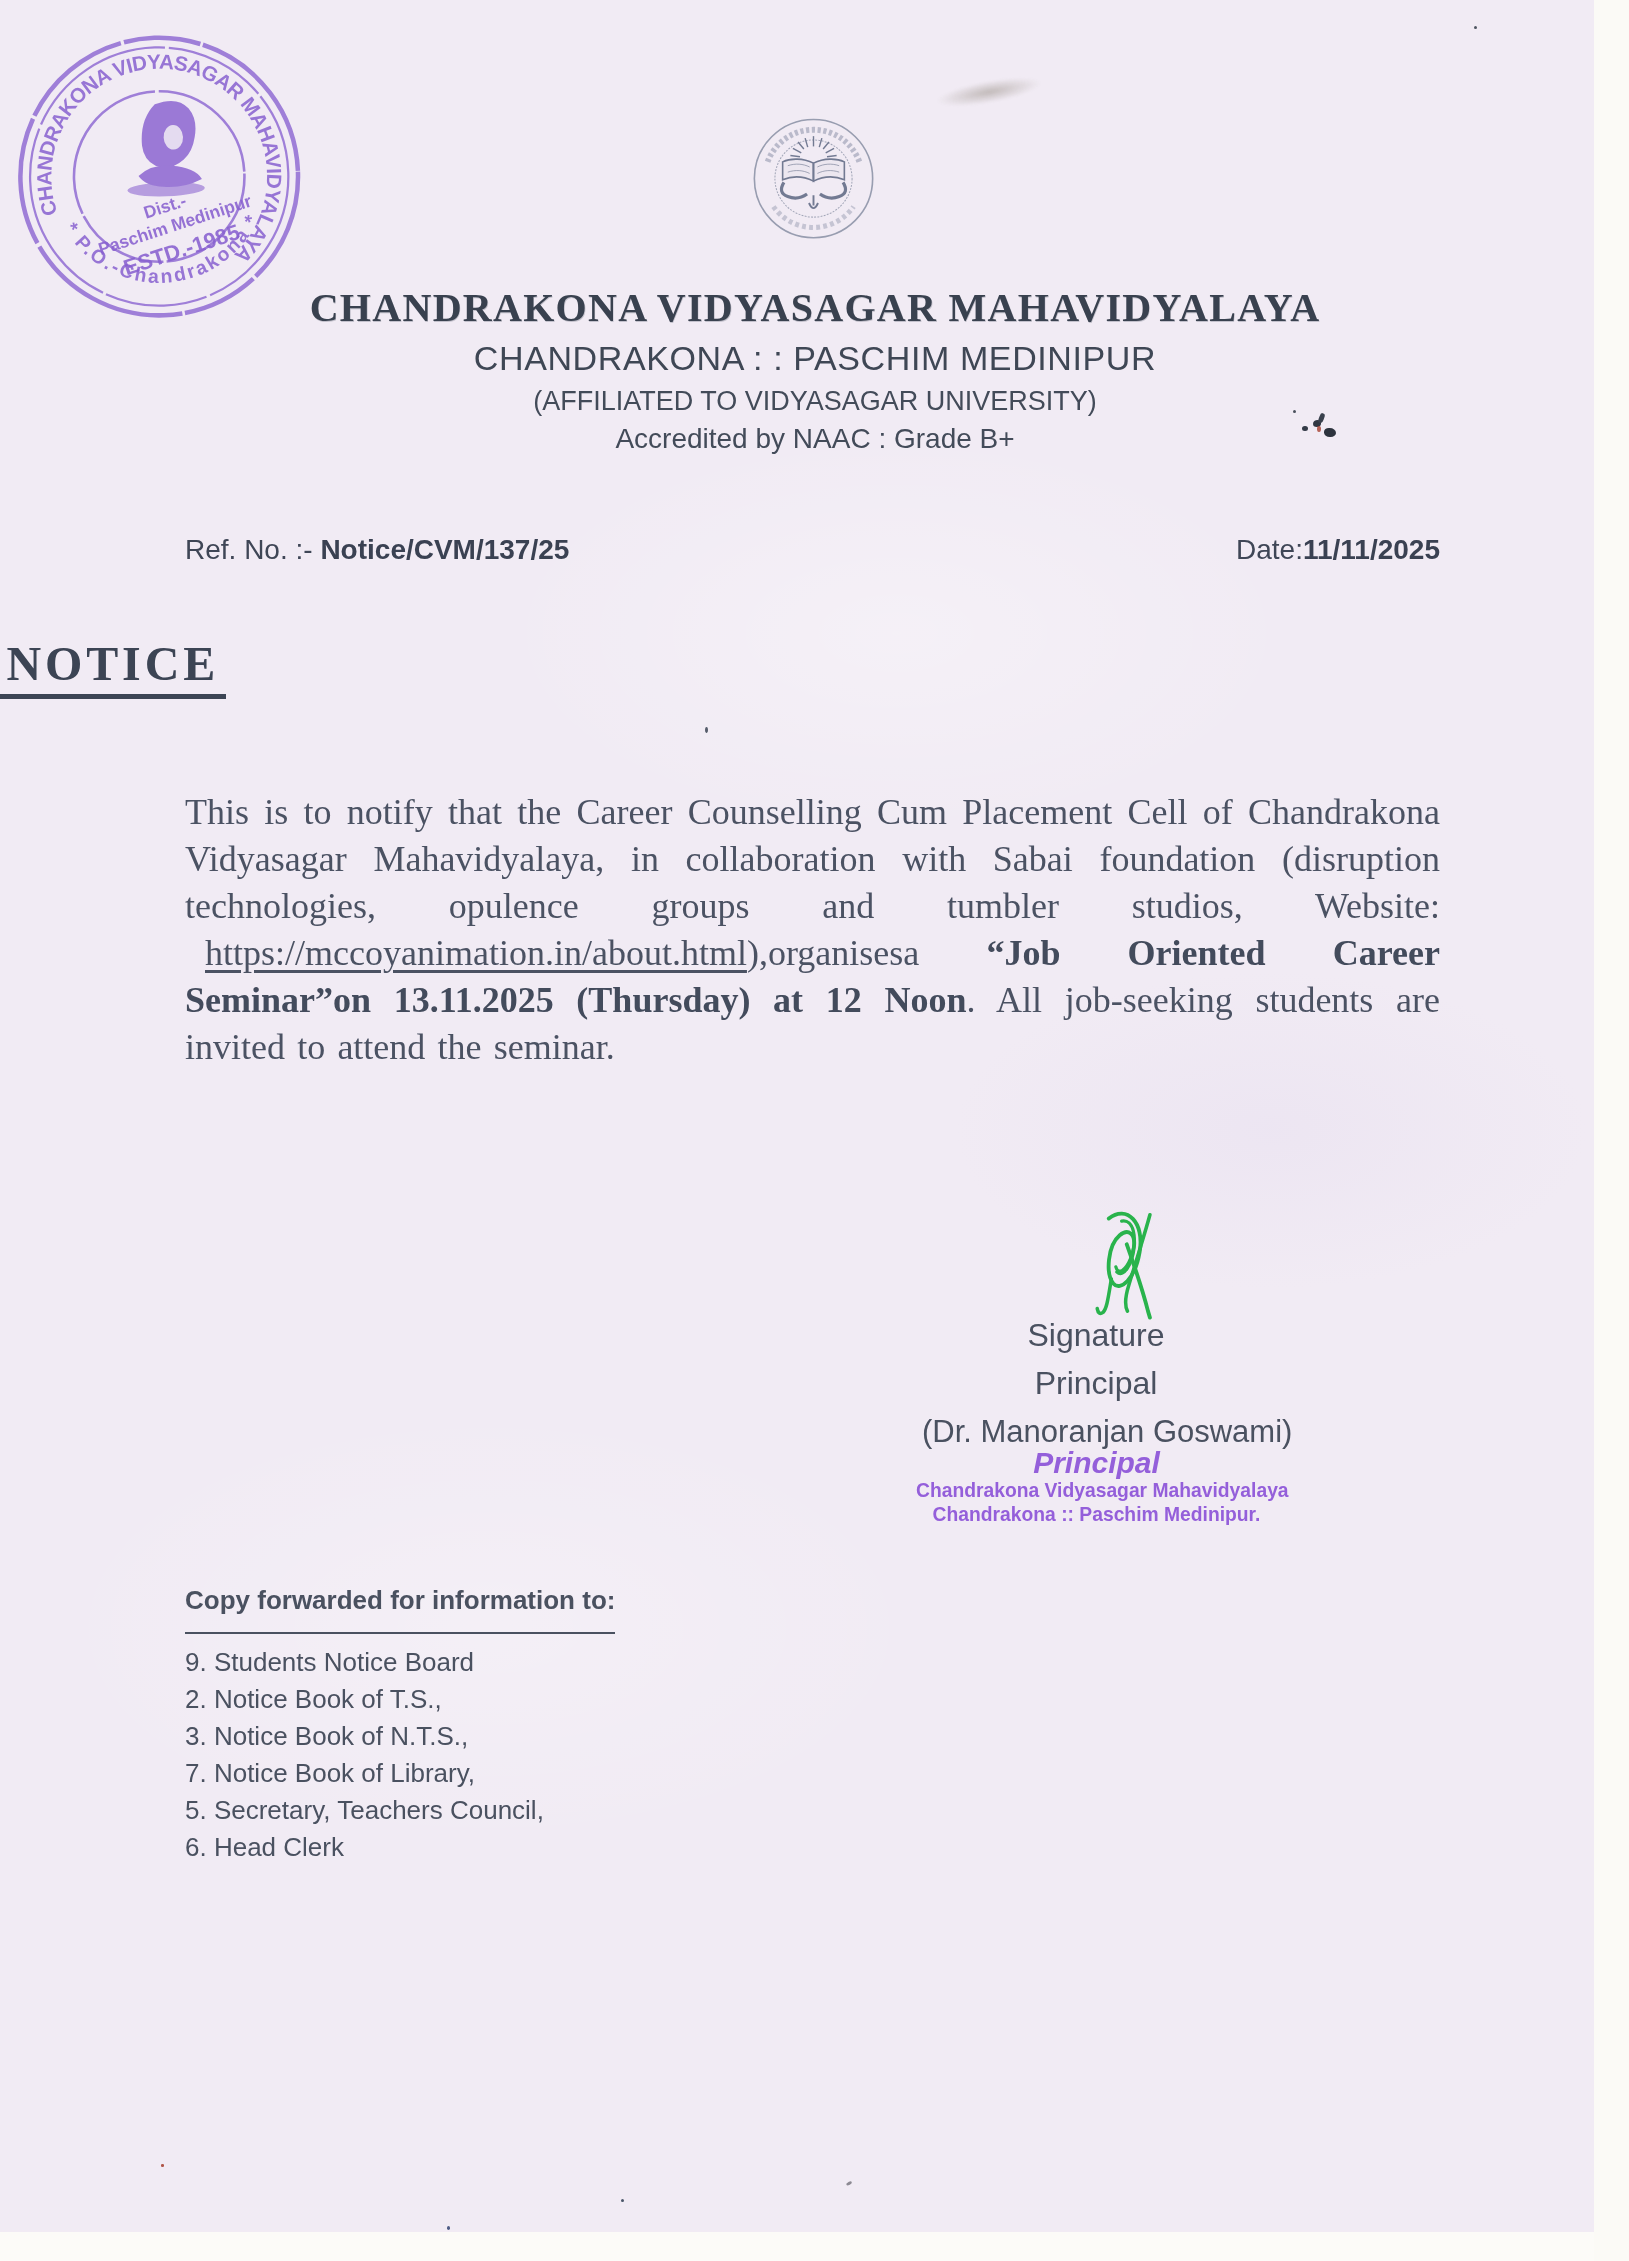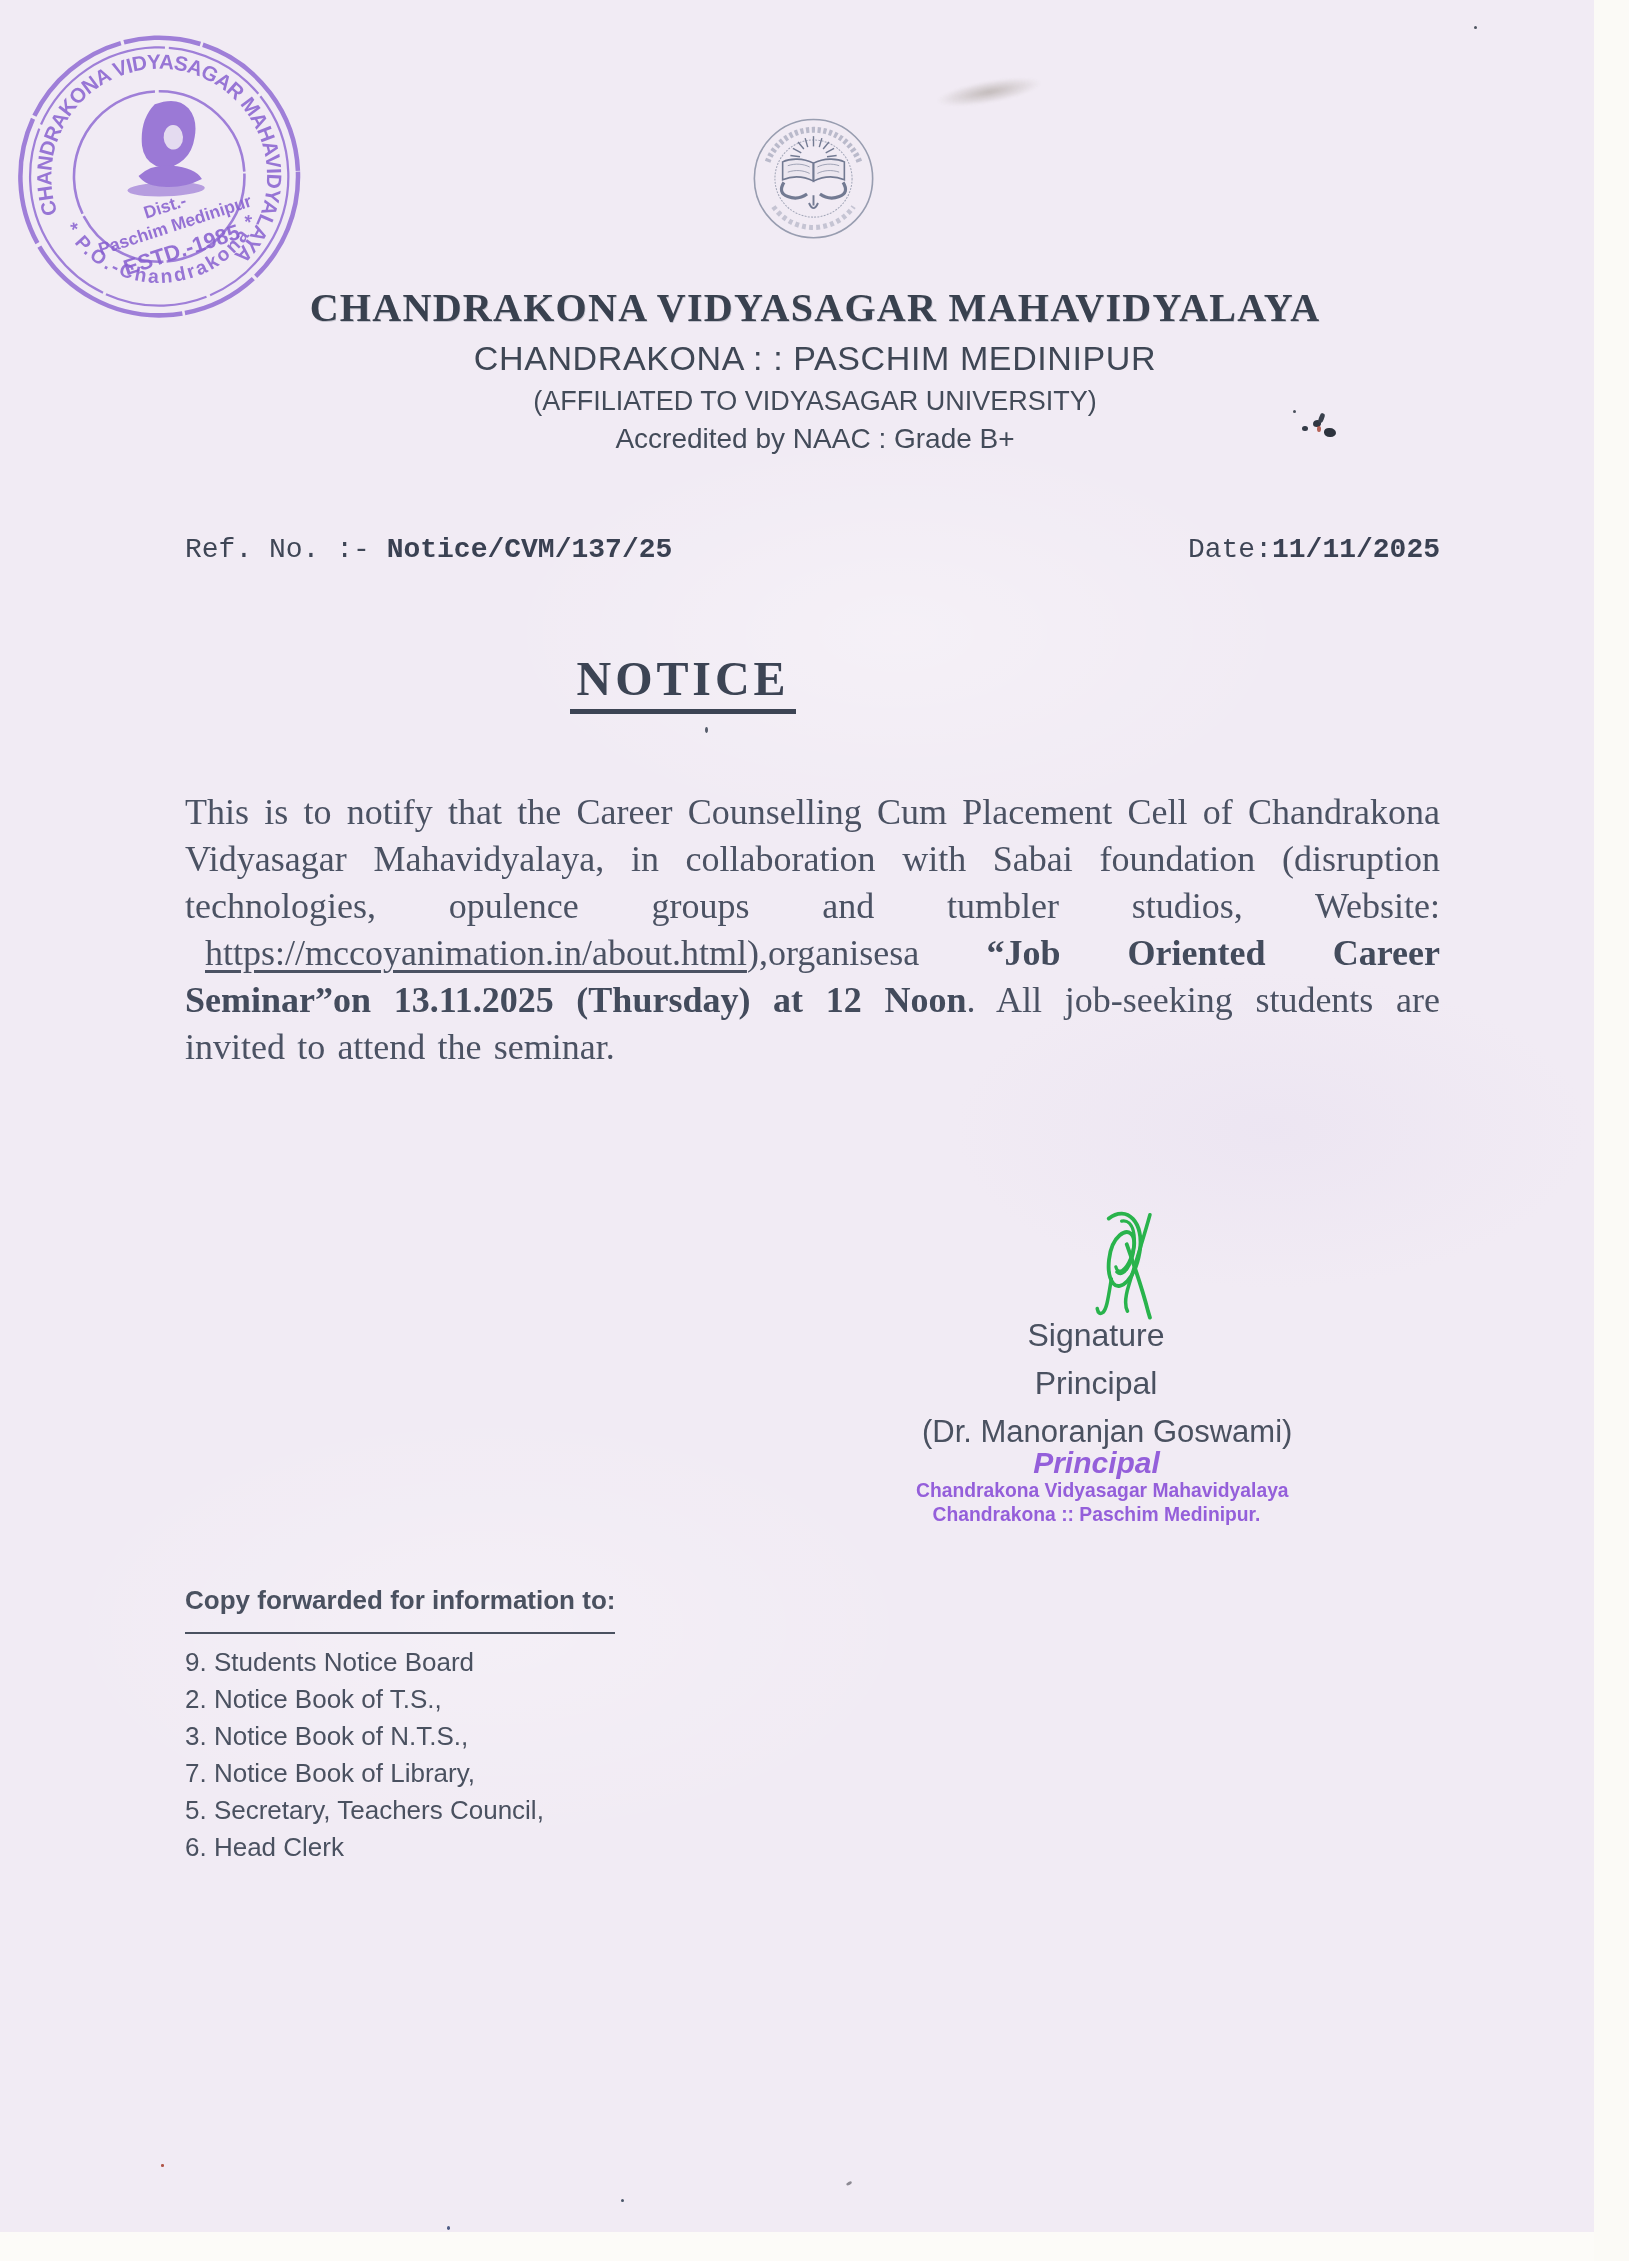--- a/index.html
+++ b/index.html
@@ -16,24 +16,24 @@
   .edge-bottom{position:absolute;left:0;top:2232px;width:1594px;height:29px;background:#fcfbf8;}
 
   
   .hdr{position:absolute;left:0;width:1630px;text-align:center;color:#3c4452;}
   .college-name{top:284px;font-family:"Liberation Serif",serif;font-weight:700;font-size:40px;letter-spacing:1.3px;color:#39414f;text-shadow:0.6px 0.6px 0 rgba(60,68,82,.25);}
   .addr{top:339px;font-size:34px;letter-spacing:0.6px;color:#3f4755;}
   .affil{top:386px;font-size:27px;color:#434b59;}
   .accred{top:423px;font-size:28px;color:#434b59;}
 
   .refrow{position:absolute;left:185px;top:534px;width:1255px;display:flex;justify-content:space-between;
-    font-family:Liberation Mono, monospace;font-size:28px;color:#3f4656;}
+    font-family:Liberation Sans, sans-serif;font-size:28px;color:#3f4656;}
   .refrow b{font-weight:700;color:#3a4152;}
 
-  .notice-title{position:absolute;left:0;top:651px;width:1366px;text-align:center;}
+  .notice-title{position:absolute;left:0;top:636px;width:1366px;text-align:left;}
   .notice-title span{display:inline-block;font-family:"Liberation Serif",serif;font-weight:700;font-size:48px;
     letter-spacing:3.9px;color:#3c4454;border-bottom:5.2px solid #3c4454;padding:0 6.4px 2.6px;}
 
   .body-par{position:absolute;left:185px;top:753px;width:1255px;
     font-family:"Liberation Serif",serif;font-size:36px;line-height:47px;color:#4b5263;
     text-align:justify;word-spacing:3.2px;}
   .body-par .lnk{text-decoration:underline;text-decoration-thickness:2.6px;text-underline-offset:5.2px;margin-left:20px;}
   .body-par .emph{font-weight:700;color:#434b5c;}
 
   .sig-block{position:absolute;left:922px;top:1311px;width:348px;text-align:center;color:#4a5160;}

